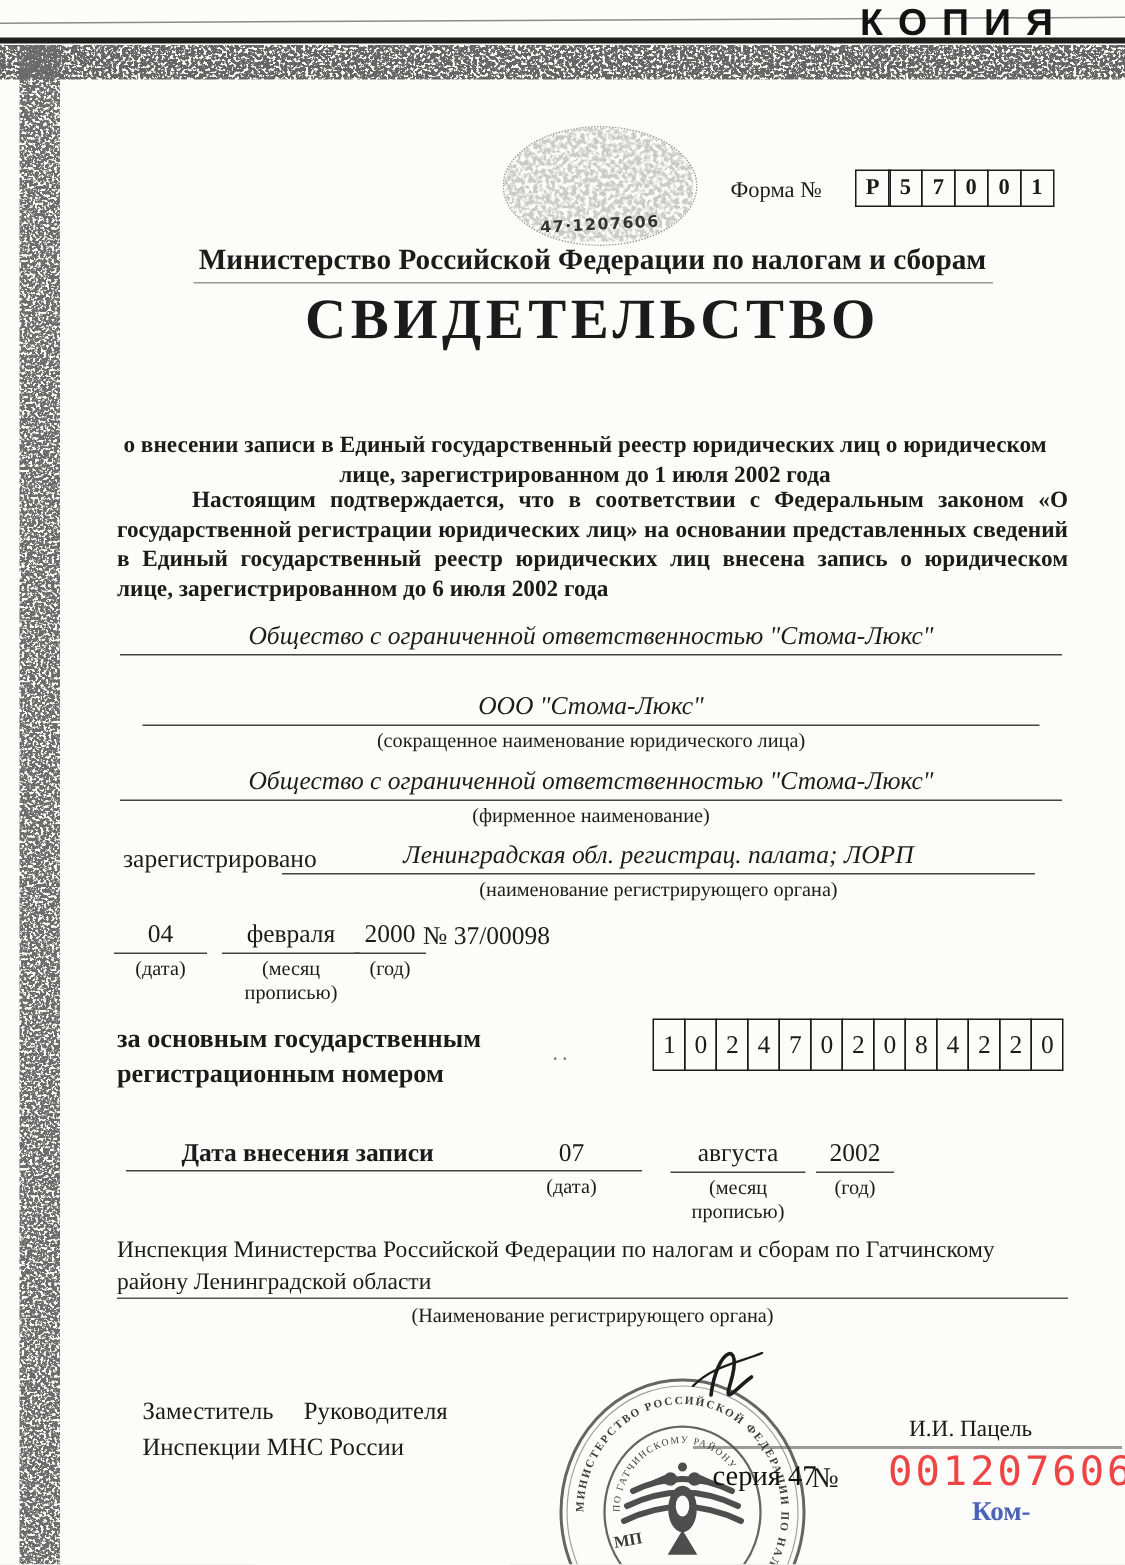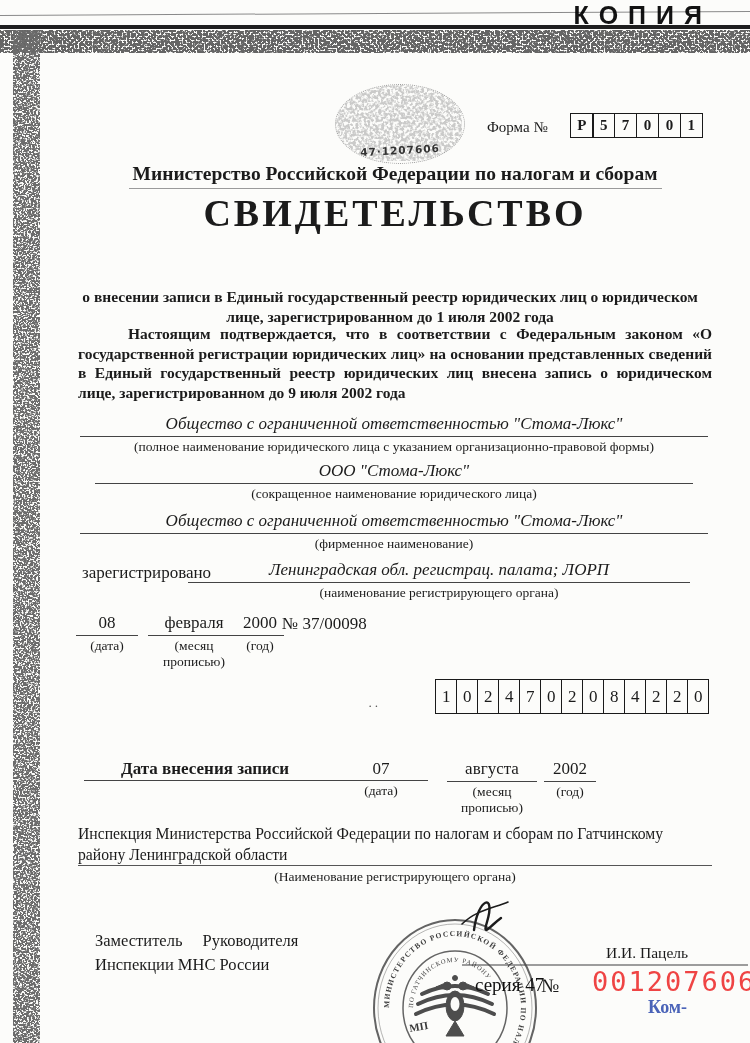--- a/index.html
+++ b/index.html
@@ -117,55 +117,58 @@
     <span class="cell">0</span>
     <span class="cell">0</span>
     <span class="cell">1</span>
   </div>
 
   <div class="ministry">
     <span>Министерство Российской Федерации по налогам и сборам</span>
   </div>
   <div class="title">СВИДЕТЕЛЬСТВО</div>
   <div class="subtitle">о внесении записи в Единый государственный реестр юридических лиц о юридическом лице, зарегистрированном до 1 июля 2002 года</div>
-  <div class="body-par">Настоящим подтверждается, что в соответствии с Федеральным законом «О государственной регистрации юридических лиц» на основании представленных сведений в Единый государственный реестр юридических лиц внесена запись о юридическом лице, зарегистрированном до 9 июля 2002 года</div>
+  <div class="body-par">Настоящим подтверждается, что в соответствии с Федеральным законом «О государственной регистрации юридических лиц» на основании представленных сведений в Единый государственный реестр юридических лиц внесена запись о юридическом лице, зарегистрированном до 6 июля 2002 года</div>
 
   <div class="field" style="top:414px">
     <div class="fval">Общество с ограниченной ответственностью "Стома-Люкс"</div>
-    <div class="fcap">(полное наименование юридического лица с указанием организационно-правовой формы)</div>
   </div>
   <div class="field" style="top:461px;left:95px;width:598px">
     <div class="fval">ООО "Стома-Люкс"</div>
     <div class="fcap">(сокращенное наименование юридического лица)</div>
   </div>
   <div class="field" style="top:511px">
     <div class="fval">Общество с ограниченной ответственностью "Стома-Люкс"</div>
     <div class="fcap">(фирменное наименование)</div>
   </div>
 
   <div class="reg-label">зарегистрировано</div>
   <div class="reg-value">
     <div class="fval">Ленинградская обл. регистрац. палата; ЛОРП</div>
     <div class="fcap">(наименование регистрирующего органа)</div>
   </div>
 
   <div class="dblock" style="left:76px;top:613px;width:62px">
-    <div class="dv">08</div>
+    <div class="dv">04</div>
     <div class="dc">(дата)</div>
   </div>
   <div class="dblock" style="left:148px;top:613px;width:92px">
     <div class="dv">февраля</div>
     <div class="dc">(месяц прописью)</div>
   </div>
   <div class="dblock" style="left:236px;top:613px;width:48px">
     <div class="dv">2000</div>
     <div class="dc">(год)</div>
   </div>
   <div class="regnum">№ 37/00098</div>
 
+  <div class="ogrn-label">
+    <div>за основным государственным</div>
+    <div>регистрационным номером</div>
+  </div>
   <div class="ogrn-dots">··</div>
   <div class="ogrn-boxes">
     <span class="cell">1</span>
     <span class="cell">0</span>
     <span class="cell">2</span>
     <span class="cell">4</span>
     <span class="cell">7</span>
     <span class="cell">0</span>
     <span class="cell">2</span>
     <span class="cell">0</span>

